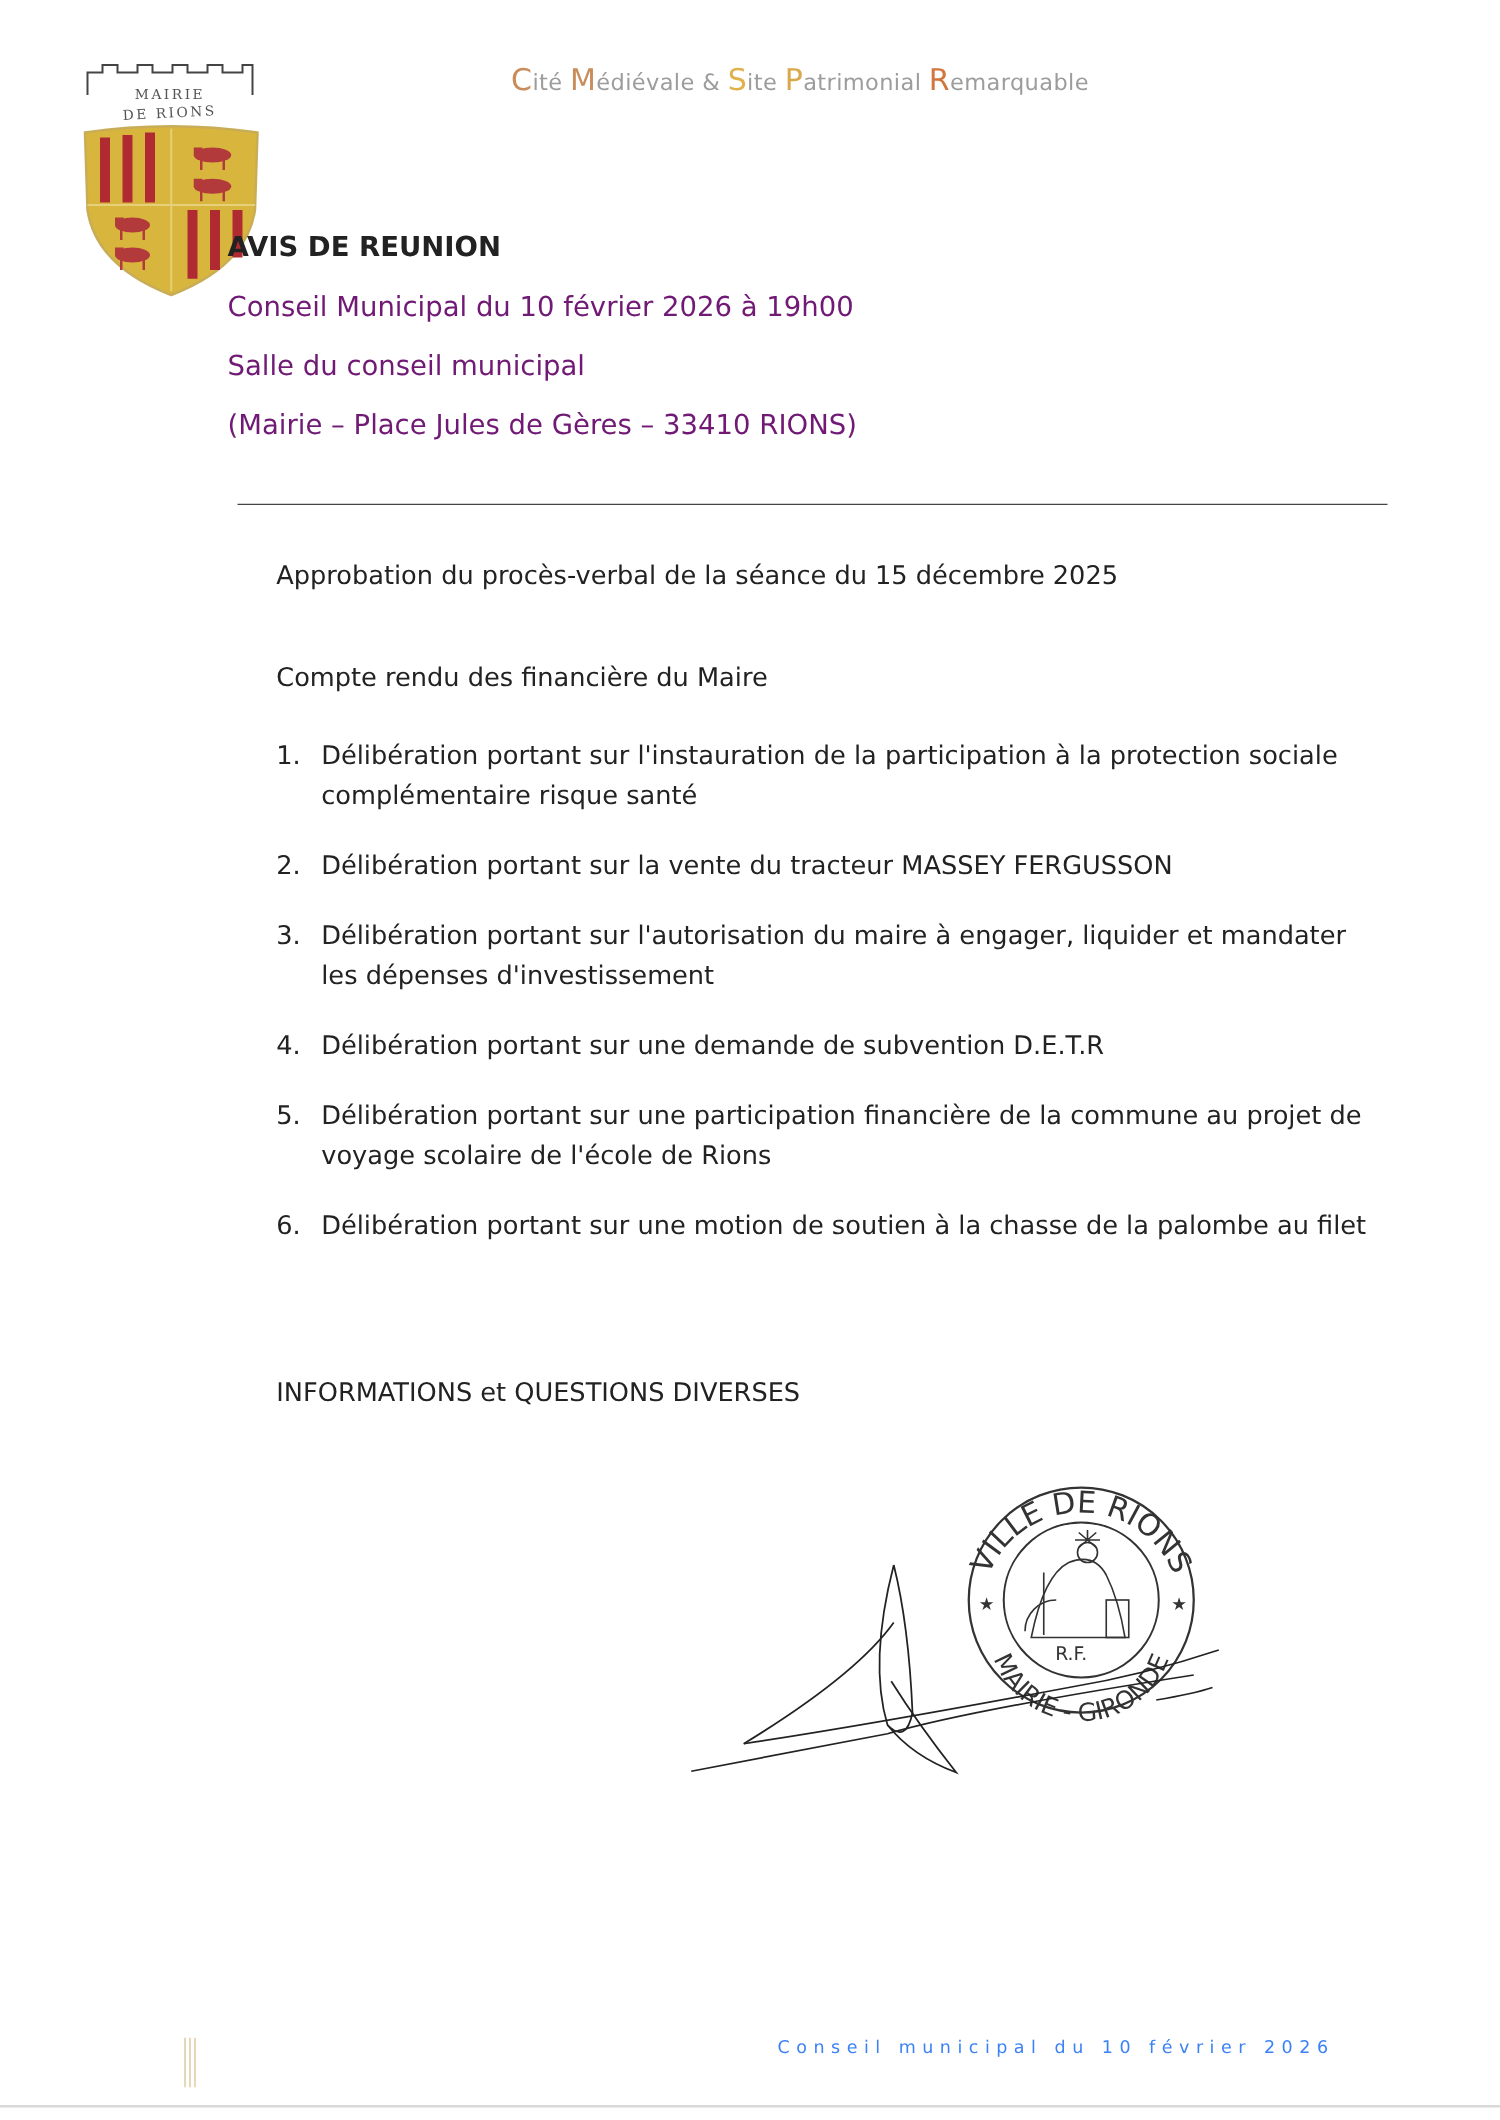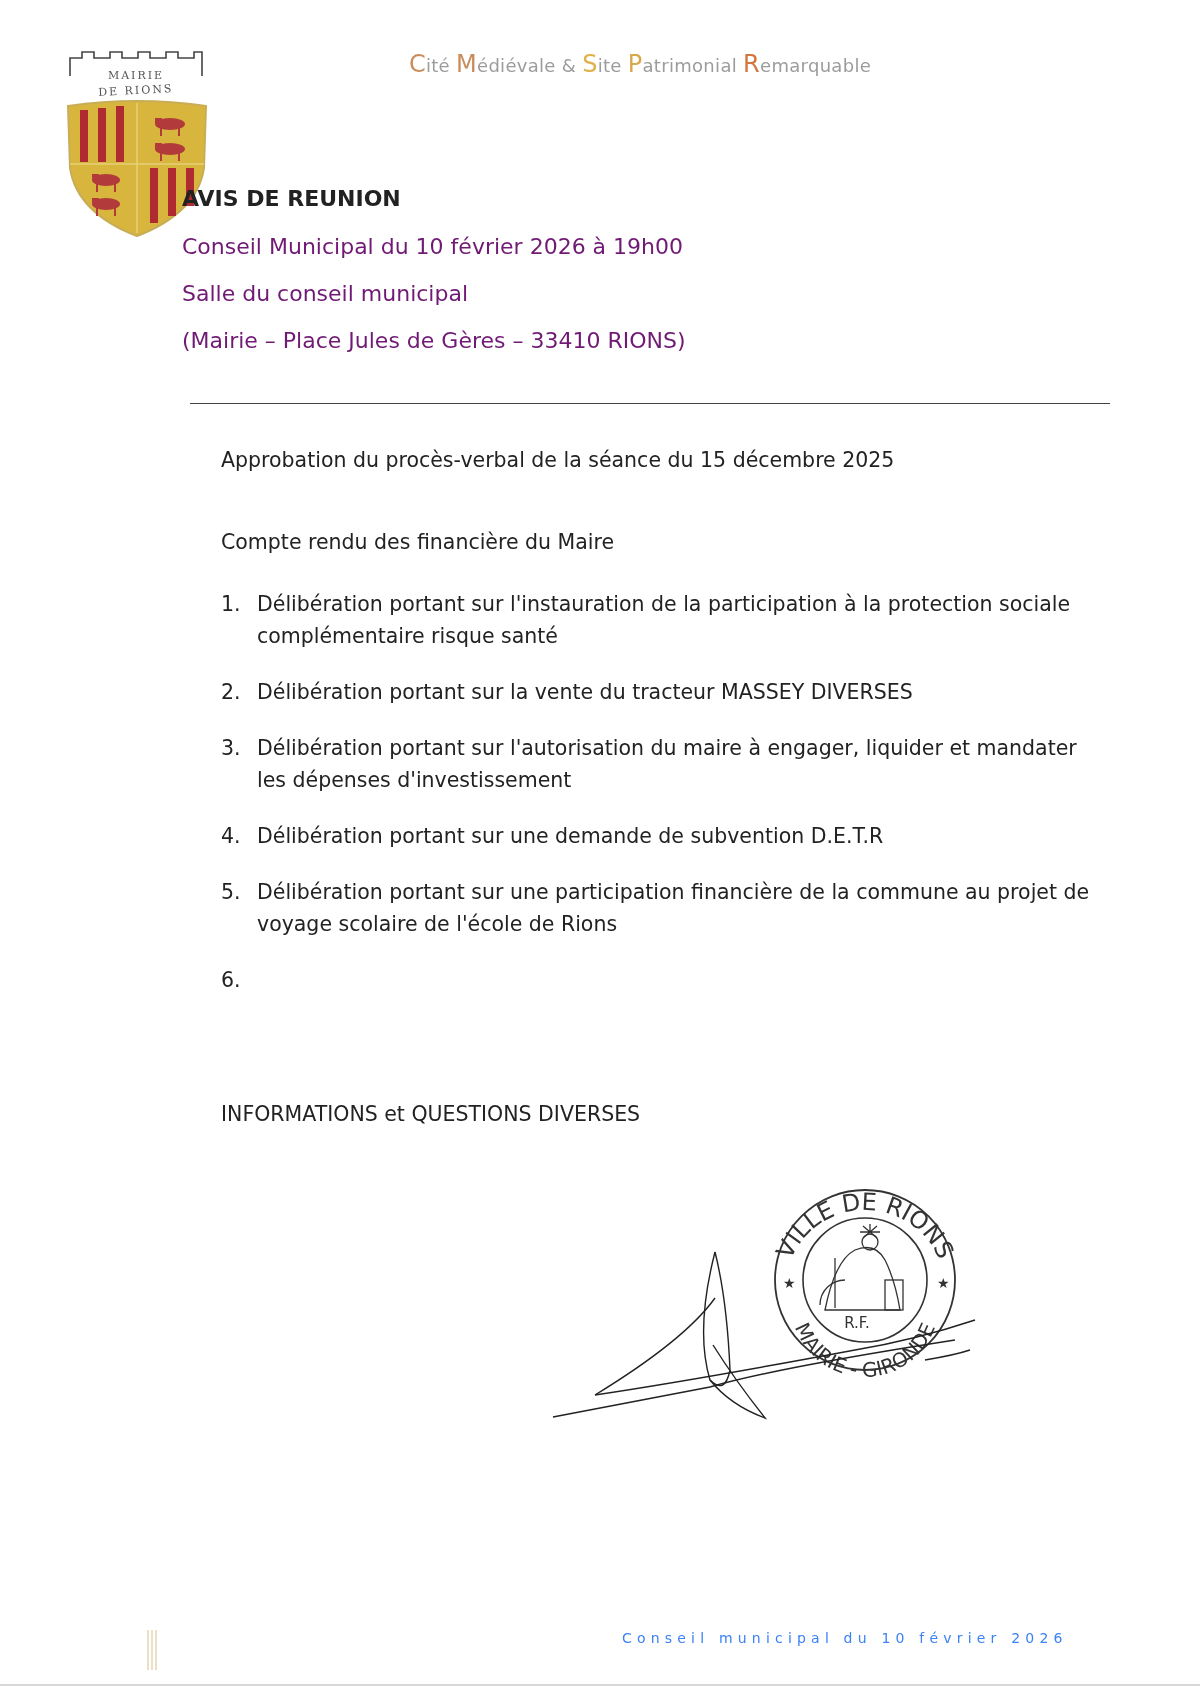--- a/index.html
+++ b/index.html
@@ -68,25 +68,25 @@
 <div class="abs title-block sub" style="top:281px">Salle du conseil municipal</div>
 <div class="abs title-block sub" style="top:328px">(Mairie – Place Jules de Gères – 33410 RIONS)</div>
 
 <div class="abs rule"></div>
 
 <div class="abs para" style="top:448px">Approbation du procès-verbal de la séance du 15 décembre 2025</div>
 <div class="abs para" style="top:530px">Compte rendu des financière du Maire</div>
 
 <ul class="abs items">
   <li class="item"><span class="num">1.</span><span>Délibération portant sur l'instauration de la participation à la protection sociale complémentaire risque santé</span></li>
-  <li class="item"><span class="num">2.</span><span>Délibération portant sur la vente du tracteur MASSEY DIVERSES</span></li>
+  <li class="item"><span class="num">2.</span><span>Délibération portant sur la vente du tracteur MASSEY FERGUSSON</span></li>
   <li class="item"><span class="num">3.</span><span>Délibération portant sur l'autorisation du maire à engager, liquider et mandater les dépenses d'investissement</span></li>
   <li class="item"><span class="num">4.</span><span>Délibération portant sur une demande de subvention D.E.T.R</span></li>
   <li class="item"><span class="num">5.</span><span>Délibération portant sur une participation financière de la commune au projet de voyage scolaire de l'école de Rions</span></li>
-  <li class="item"><span class="num">6.</span></li>
+  <li class="item"><span class="num">6.</span><span>Délibération portant sur une motion de soutien à la chasse de la palombe au filet</span></li>
 </ul>
 
 <div class="abs para" style="top:1102px">INFORMATIONS et QUESTIONS DIVERSES</div>
 
 <svg class="abs stamp" viewBox="0 0 450 250">
   <defs>
     <path id="arcTop" d="M250 110 A80 80 0 0 1 410 110"></path>
     <path id="arcBot" d="M258 140 A74 74 0 0 0 402 140"></path>
   </defs>
   <circle cx="330" cy="100" r="90" fill="none" stroke="#333" stroke-width="1.8"></circle>

